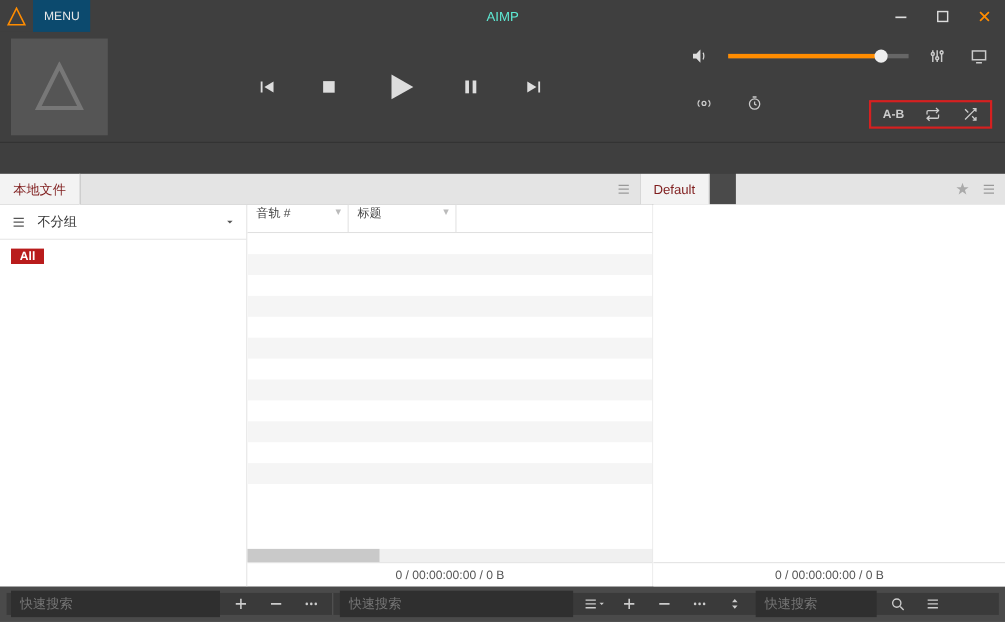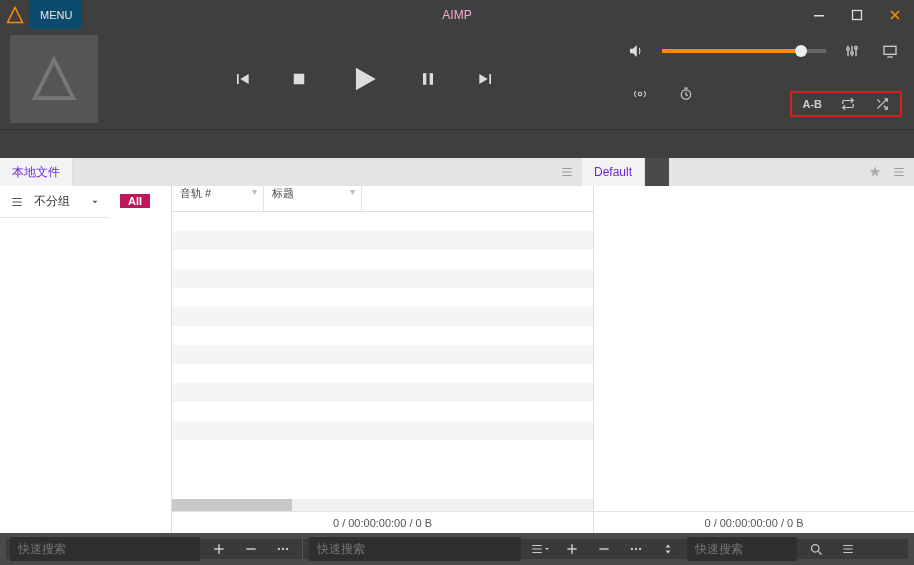--- a/index.html
+++ b/index.html
@@ -3,21 +3,21 @@
 <meta charset="utf-8">
 <style>
   * { box-sizing: border-box; margin: 0; padding: 0; font-family: "Microsoft YaHei", Arial, sans-serif; }
   html, body { width: 914px; height: 565px; background: #1a1a1a; overflow: hidden; }
   .root { width: 914px; height: 565px; background: #4a4a4a; position: relative; }
 
   
   .titlebar { height: 29px; background: #3f3f3f; display: flex; align-items: center; position: relative; }
   .logo { width: 30px; height: 29px; display:flex; align-items:center; justify-content:center; background:#3f3f3f; }
   .menu-btn { height:29px; padding:0 10px; color:#e8e8e8; font-size:11px; display:flex; align-items:center; background:#0c4a6e; }
-  .app-title { position:absolute; left:0; right:0; text-align:center; color:#f9a8d4; font-size:12px; pointer-events:none; }
+  .app-title { position:absolute; left:0; right:0; text-align:center; color:#5eead4; font-size:12px; pointer-events:none; }
   .win-controls { position:absolute; right:0; top:0; display:flex; }
   .win-btn { width:38px; height:29px; display:flex; align-items:center; justify-content:center; color:#ddd; }
 
   
   .player { height:100px; background:#3f3f3f; display:flex; align-items:center; }
   .art { width:88px; height:88px; margin:6px 6px 6px 10px; background:#555; display:flex; align-items:center; justify-content:center; }
   .controls { flex:1; display:flex; align-items:center; justify-content:center; gap:38px; }
   .ctrl { color:#ddd; display:flex; align-items:center; justify-content:center; }
   .right-stack { width:290px; display:flex; flex-direction:column; gap:12px; padding-right:12px; }
   .vol-row { display:flex; align-items:center; gap:14px; }
@@ -28,32 +28,32 @@
   .mode-row { display:flex; align-items:center; justify-content:space-between; }
   .mode-left { display:flex; gap:22px; padding-left:4px;}
   .mode-box { display:flex; gap:18px; padding:4px 10px; border:2px solid #d62020; align-items:center;margin-top:19px; }
   .mode-box .lbl { color:#ccc; font-size:11px; font-weight:bold; }
 
   
   .spacer { height:29px; background:#3f3f3f; border-top:1px solid #333; }
 
   
   .panes { display:flex; height:28px; }
-  .tab { background:#f3f3f3; color:#6d28d9; font-size:12px; display:flex; align-items:center; padding:0 12px; height:28px; border-right:1px solid #ddd; }
+  .tab { background:#f3f3f3; color:#7f1d1d; font-size:12px; display:flex; align-items:center; padding:0 12px; height:28px; border-right:1px solid #ddd; }
   .tab-strip { background:#e4e4e4; flex:1; display:flex; align-items:center; justify-content:flex-end; padding-right:8px; gap:10px; }
   .tab-strip .ic, .tab .ic { color:#888; }
   .left-strip { width:582px; display:flex; }
   .right-strip { flex:1; display:flex;gap:24px; }
 
   
   .body { display:flex; height: calc(565px - 29px - 100px - 29px - 28px - 32px); background:#fff; }
-  .col-left { width:172px; background:#fff; border-right:1px solid #ddd; display:flex; flex-direction:row; }
+  .col-left { width:225px; background:#fff; border-right:1px solid #ddd; display:flex; flex-direction:column; }
   .group-row { height:32px; display:flex; align-items:center; gap:10px; padding:0 10px; border-bottom:1px solid #e6e6e6; font-size:12px; color:#333; }
   .group-row .spread { flex:1; }
-  .chip { display:inline-block; background:#be185d; color:#fff; font-size:11px; font-weight:bold; padding:1px 8px; margin:8px 10px; }
+  .chip { display:inline-block; background:#b91c1c; color:#fff; font-size:11px; font-weight:bold; padding:1px 8px; margin:8px 10px; }
   .col-mid { flex:1; display:flex; flex-direction:column; border-right:1px solid #ddd; }
   .col-right { width:320px; background:#fff; display:flex; flex-direction:column; }
 
   .headers { height:26px; display:flex; border-bottom:1px solid #ddd; font-size:11px; color:#444; background:#fff; }
   .hcell { display:flex; align-items:flex-start; padding:0 8px; border-right:1px solid #e3e3e3; position:relative; }
   .hfilter { position:absolute; right:6px; color:#bbb; font-size:10px; }
   .rows { flex:1; overflow:hidden; background:#fff; }
   .row { height:19px; }
   .row.alt { background:#f5f5f5; }
   .hscroll { height:12px; background:#f0f0f0; position:relative; }

